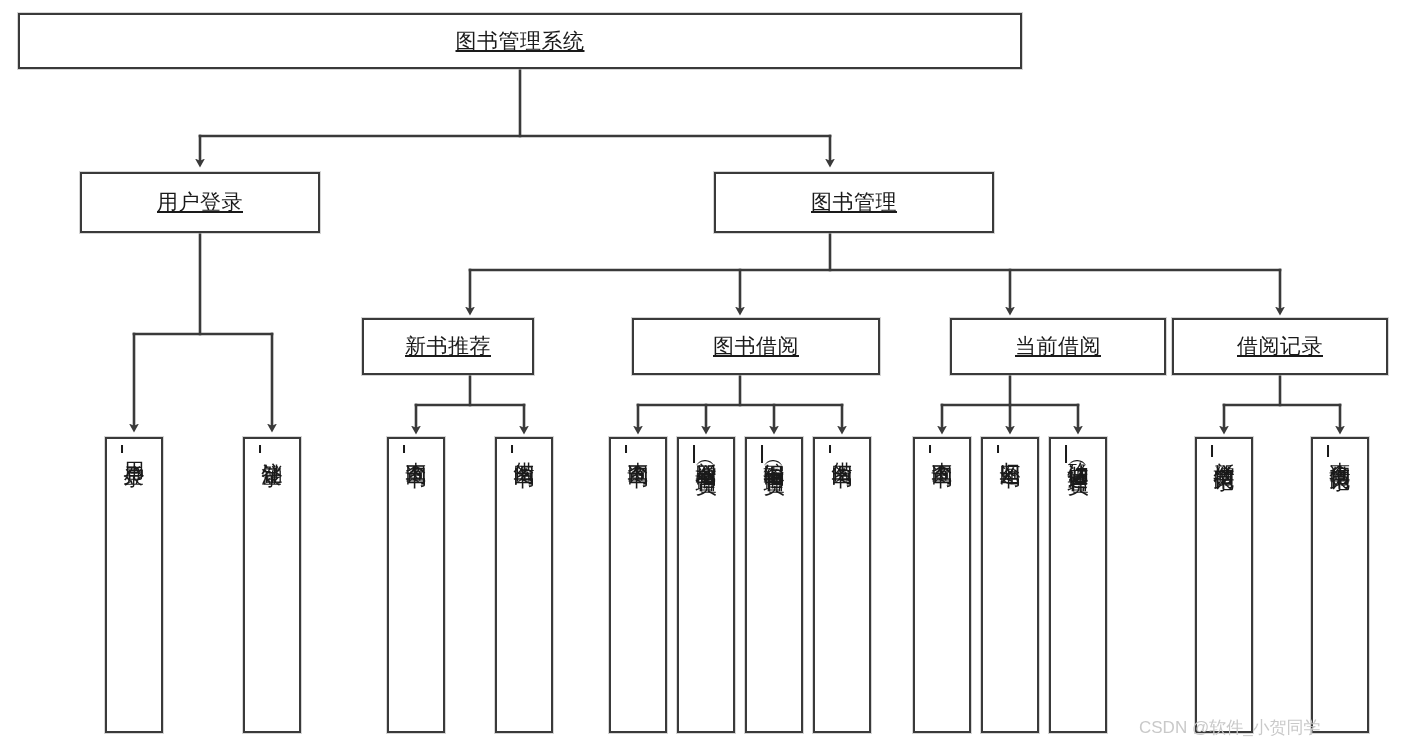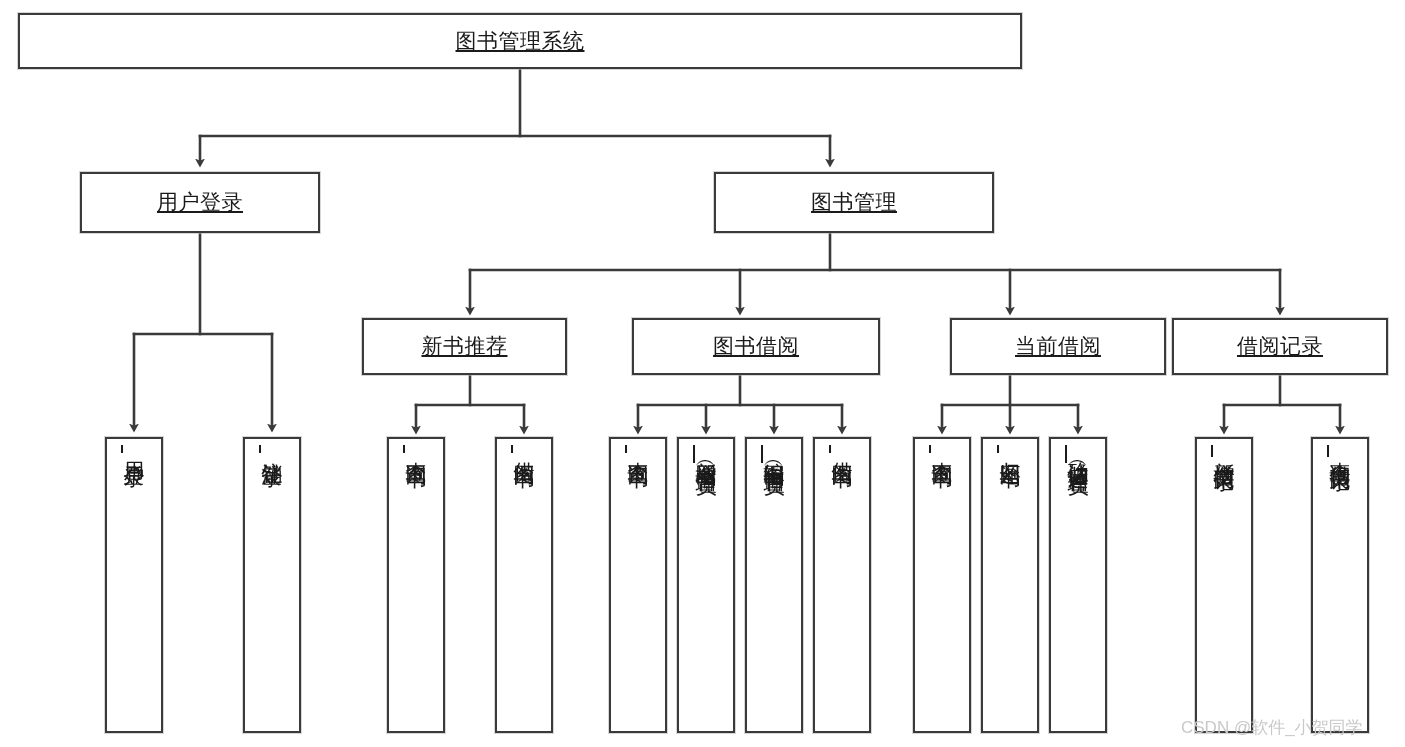--- a/index.html
+++ b/index.html
@@ -129,21 +129,21 @@
     <span class="node-label">图书管理系统</span>
   </div>
 
   <div class="node-box" style="left:80px; top:172px; width:240px; height:61px;">
     <span class="node-label">用户登录</span>
   </div>
   <div class="node-box" style="left:708px; top:172px; width:280px; height:61px;margin-left:6px;">
     <span class="node-label">图书管理</span>
   </div>
 
-  <div class="node-box" style="left:362px; top:318px; width:205px; height:57px;">
+  <div class="node-box" style="left:362px; top:318px; width:172px; height:57px;">
     <span class="node-label">新书推荐</span>
   </div>
   <div class="node-box" style="left:632px; top:318px; width:248px; height:57px;">
     <span class="node-label">图书借阅</span>
   </div>
   <div class="node-box" style="left:950px; top:318px; width:216px; height:57px;">
     <span class="node-label">当前借阅</span>
   </div>
   <div class="node-box" style="left:1172px; top:318px; width:216px; height:57px;">
     <span class="node-label">借阅记录</span>
@@ -186,15 +186,15 @@
     <span class="node-label">确认归还（管理员）</span>
   </div>
 
   <div class="node-box vertical" style="left:1195px; top:437px; width:58px; height:296px;">
     <span class="node-label">新增借阅记录</span>
   </div>
   <div class="node-box vertical" style="left:1311px; top:437px; width:58px; height:296px;">
     <span class="node-label">查询借阅记录</span>
   </div>
 
-  <div class="watermark" style="left:1139px; top:716px;margin-left:42px;">CSDN @软件_小贺同学</div>
+  <div class="watermark" style="left:1139px; top:716px;">CSDN @软件_小贺同学</div>
 
 </div>
 
 </body></html>

